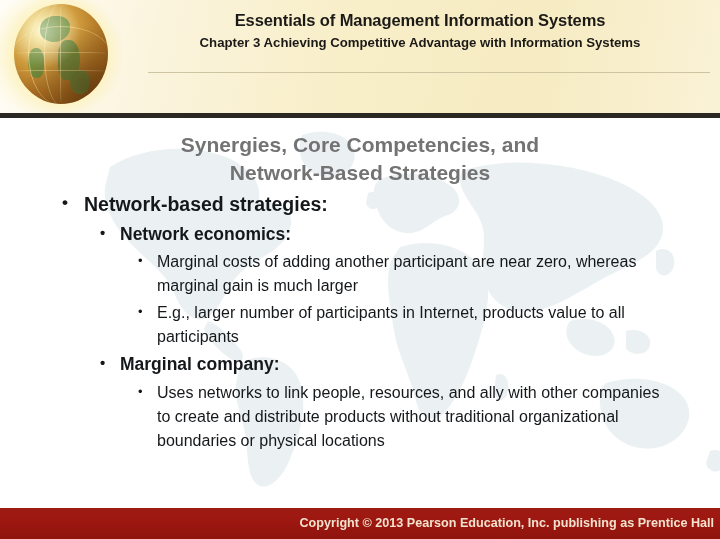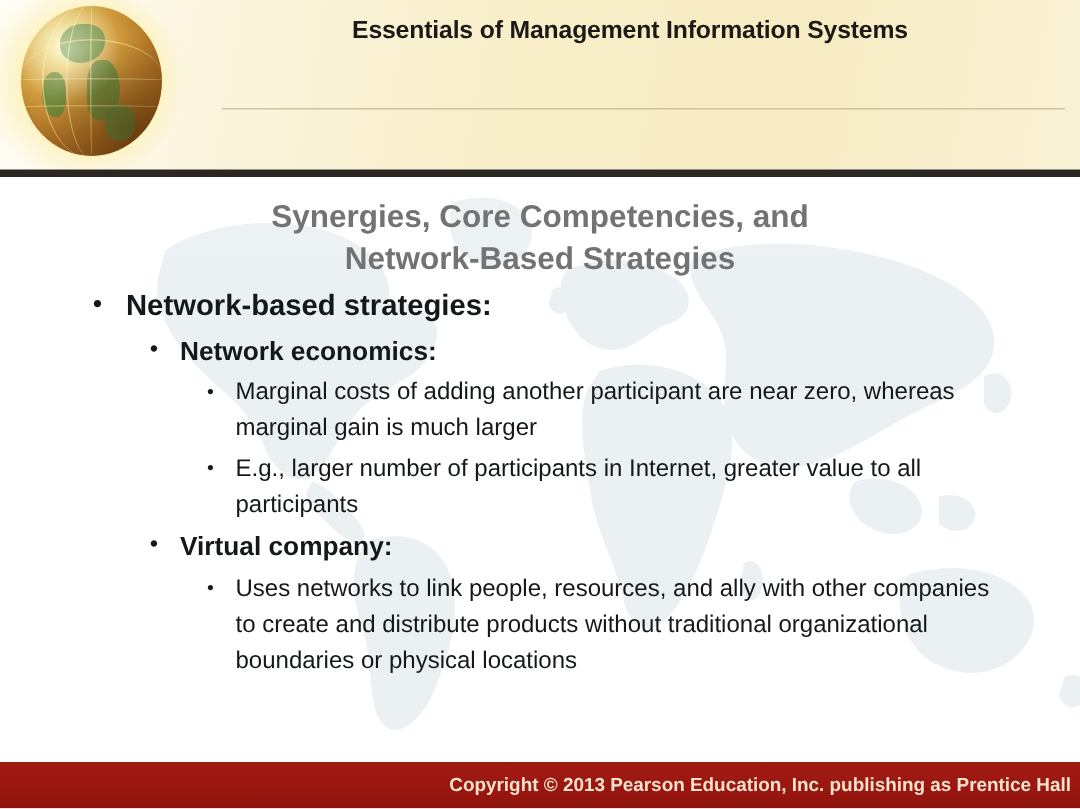--- a/index.html
+++ b/index.html
@@ -329,20 +329,21 @@
         <div class="meridian" style="left:46px; width:2px;"></div>
         <div class="parallel" style="top:22px; height:56px;"></div>
         <div class="parallel" style="top:48px; height:2px;"></div>
         <div class="parallel" style="top:66px; height:2px;"></div>
         <div class="globe-shade"></div>
       </div>
     </div>
 
     <div class="hdr-title">Essentials of Management Information Systems</div>
 
+    <div class="hdr-subtitle">Chapter 3 Achieving Competitive Advantage with Information Systems</div>
 
     <div class="hdr-rule"></div>
 
   </div>
   <div class="header-bottom-rule"></div>
 
   <div class="slide-title">
     <span class="line">Synergies, Core Competencies, and</span>
     <span class="line">Network-Based Strategies</span>
   </div>
@@ -359,26 +360,26 @@
       <span class="txt">Network economics:</span>
     </div>
 
     <div class="bullet lvl3">
       <span class="dot">•</span>
       <span class="txt">Marginal costs of adding another participant are near zero, whereas marginal gain is much larger</span>
     </div>
 
     <div class="bullet lvl3">
       <span class="dot">•</span>
-      <span class="txt">E.g., larger number of participants in Internet, greater value to all participants</span>
+      <span class="txt">E.g., larger number of participants in Internet, products value to all participants</span>
     </div>
 
     <div class="bullet lvl2" style="margin-top:4px;">
       <span class="dot">•</span>
-      <span class="txt">Virtual company:</span>
+      <span class="txt">Marginal company:</span>
     </div>
 
     <div class="bullet lvl3">
       <span class="dot">•</span>
       <span class="txt">Uses networks to link people, resources, and ally with other companies to create and distribute products without traditional organizational boundaries or physical locations</span>
     </div>
 
   </div>
 
   <div class="footer">

